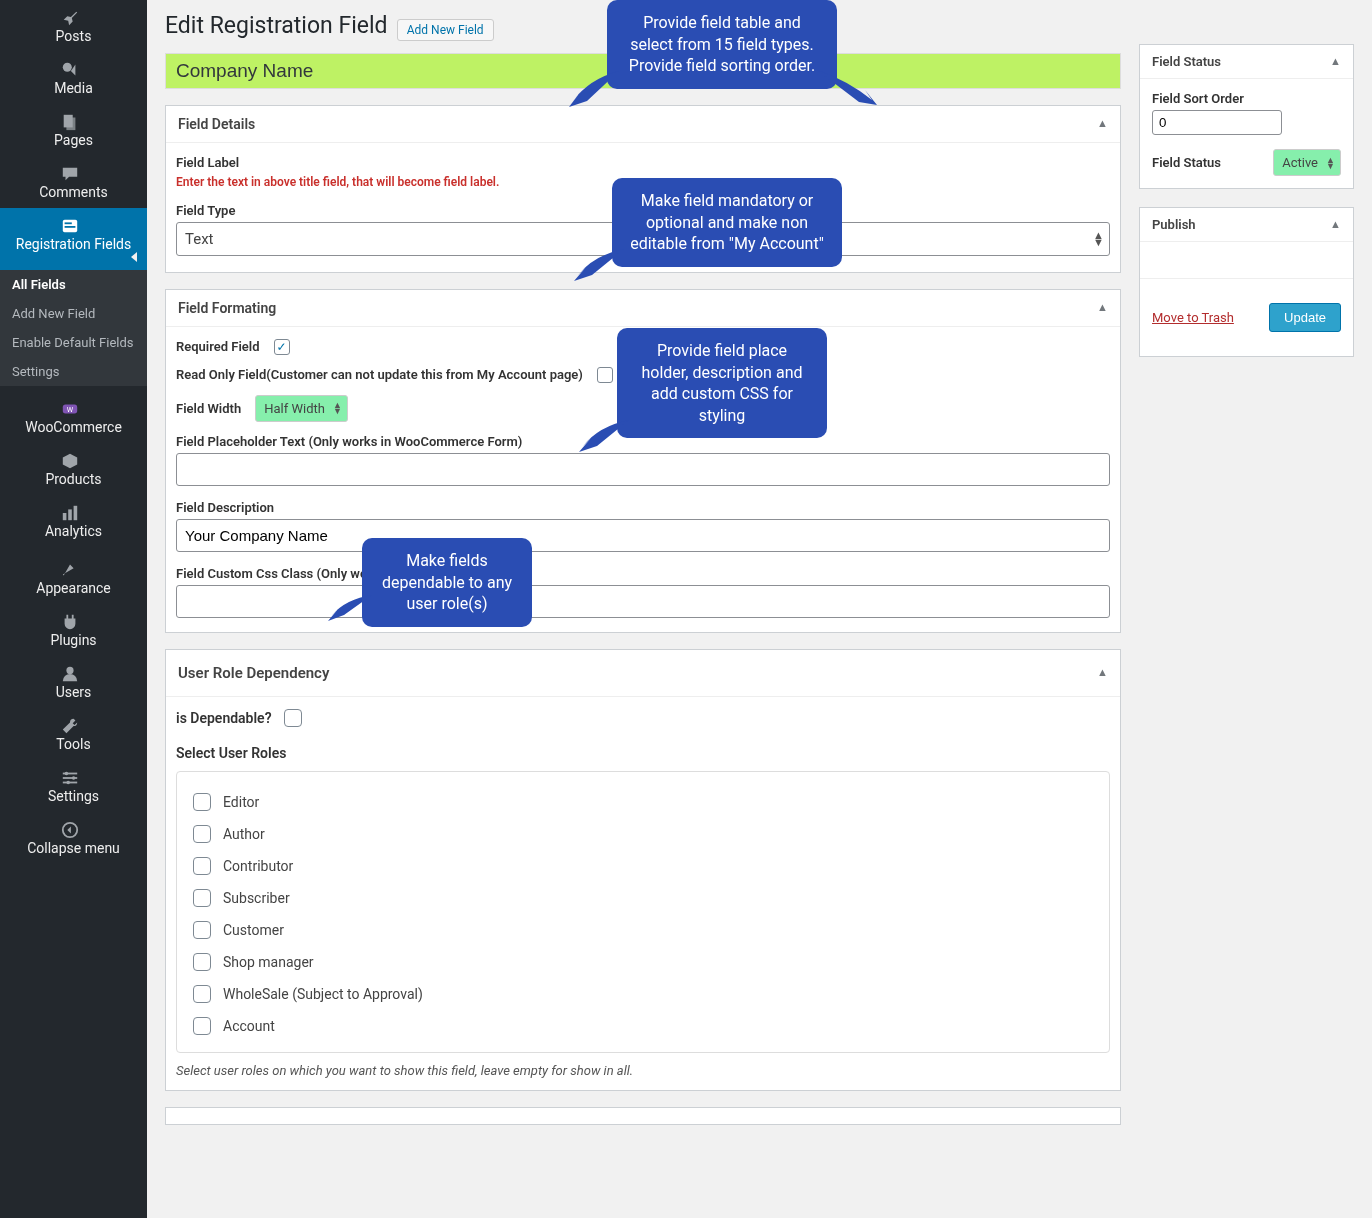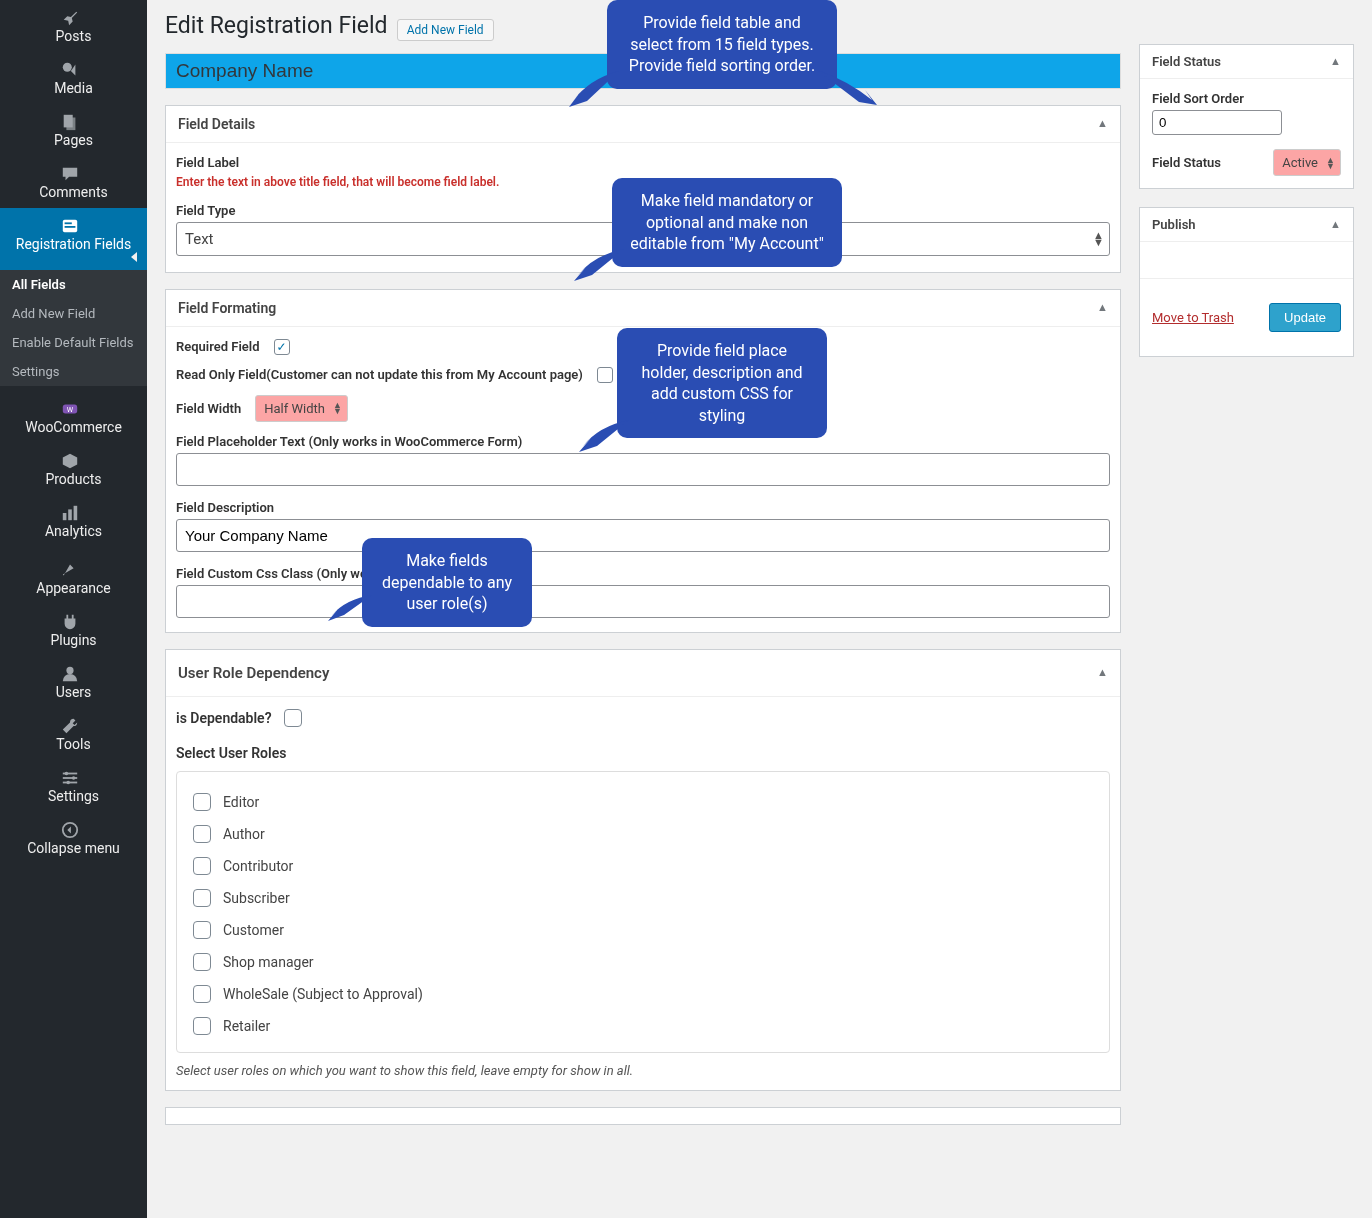--- a/index.html
+++ b/index.html
@@ -91,21 +91,21 @@
   cursor: pointer;
   vertical-align: middle;
 }
 
 .title-input {
   width: 100%;
   margin-top: 12px;
   padding: 6px 10px;
   font-size: 19px;
   border: 1px solid #ddd;
-  background: #0ea5e9;
+  background: #bef264;
   color: #32373c;
 }
 
 
 .panel {
   background: #fff;
   border: 1px solid #ccd0d4;
   margin-top: 16px;
 }
 .panel-header {
@@ -151,21 +151,21 @@
   font-size: 11px;
   color: #555;
   line-height: 7px;
 }
 .mini-select-wrap { display: inline-block; position: relative; }
 .mini-select {
   padding: 5px 22px 5px 8px;
   border: 1px solid #ccc;
   border-radius: 3px;
   font-size: 13px;
-  background: #fca5a5;
+  background: #86efac;
   display: inline-block;
 }
 .mini-select-wrap .updn {
   position: absolute;
   right: 6px; top: 50%;
   transform: translateY(-50%);
   pointer-events: none;
   font-size: 9px;
   line-height: 6px;
   color: #555;
@@ -498,21 +498,21 @@
           <div class="role-row">
             <span class="cb large"></span>
             <span>Shop manager</span>
           </div>
           <div class="role-row">
             <span class="cb large"></span>
             <span>WholeSale (Subject to Approval)</span>
           </div>
           <div class="role-row">
             <span class="cb large"></span>
-            <span>Retailer</span>
+            <span>Account</span>
           </div>
         </div>
         <div class="hint-italic">Select user roles on which you want to show this field, leave empty for show in all.</div>
       </div>
     </div>
 
     <div class="panel" style="height:18px; margin-top:16px;"></div>
   </div>
 
   <div class="side-col">

